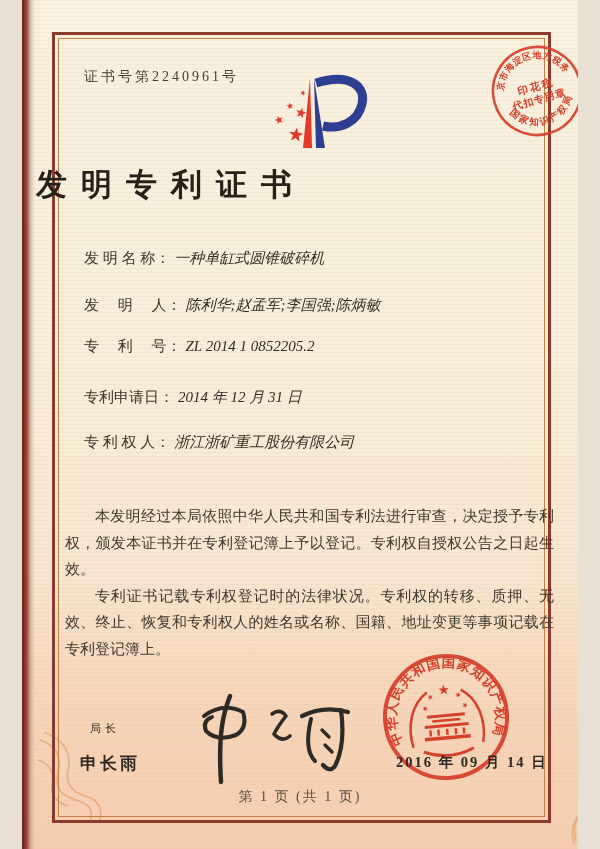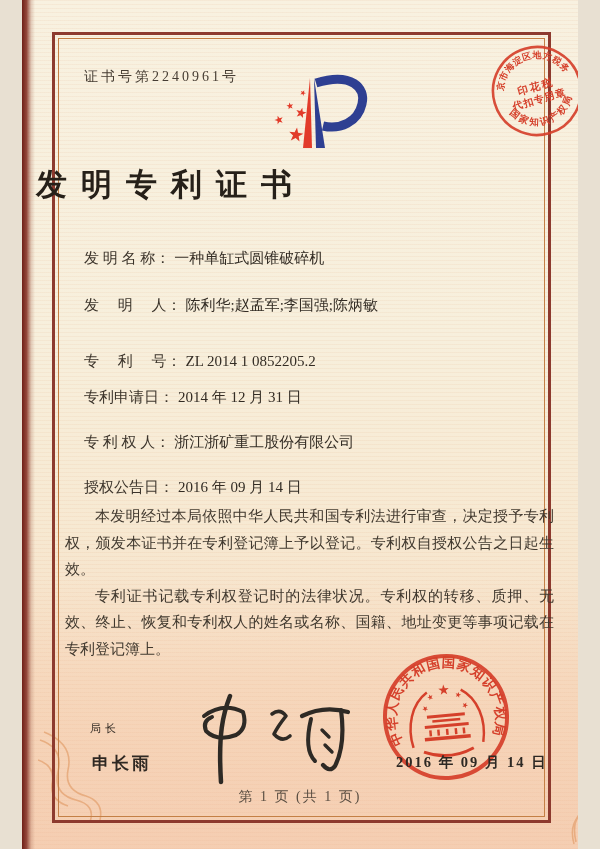--- a/index.html
+++ b/index.html
@@ -20,25 +20,25 @@
     background:linear-gradient(90deg,#6f1f17 0%,#93473a 35%,rgba(170,110,90,0.30) 70%,rgba(170,110,90,0) 100%);}
   .frame-outer{position:absolute;left:30px;top:32px;right:27px;bottom:26px;border:3px solid #8d3a2e;z-index:2;}
   .frame-inner{position:absolute;inset:3px;border:1px solid #c47f45;}
   .abs{position:absolute;z-index:3;}
   .cert-no{left:62px;top:68px;font-size:14px;letter-spacing:3px;color:#463d33;}
   .logo{left:228px;top:60px;}
   .title{left:0;right:0;top:164px;font-size:31px;font-weight:bold;
     letter-spacing:14px;padding-left:14px;color:#262019;}
   .field-row{left:62px;right:50px;font-size:15px;height:20px;white-space:nowrap;}
   .field-label{color:#3c342b;margin-right:4px;}
-  .field-value{color:#332c24;}
+  .field-value{color:#332c24;font-style:italic;}
   .body-text{left:43px;width:489px;top:503px;font-size:15px;line-height:26.5px;text-align:justify;color:#40382e;}
   .body-text p{margin:0;text-indent:2em;}
   .pos-title{left:68px;top:721px;font-size:11px;letter-spacing:4px;color:#2f2822;}
-  .signer{left:70px;top:752px;font-size:17px;letter-spacing:3px;color:#2f2822;font-weight:bold;}
+  .signer{left:58px;top:752px;font-size:17px;letter-spacing:3px;color:#2f2822;font-weight:bold;}
   .signature{left:168px;top:690px;z-index:4;}
   .seal-top{left:467px;top:43px;transform:rotate(-16deg);z-index:3;}
   .seal-main{left:358px;top:651px;transform:rotate(-5deg);z-index:3;}
   .seal-date{left:374px;top:753px;font-size:14.5px;letter-spacing:2px;color:#2d2823;z-index:4;font-weight:bold;}
   .page-info{left:0;right:0;top:788px;text-align:center;font-size:14px;letter-spacing:2px;color:#5a4e42;}
   .ornament{z-index:1;opacity:.55;}
   svg{display:block;}
 </style>
 </head>
 <body>
@@ -91,31 +91,28 @@
   </div>
 
   <div class="abs title">发明专利证书</div>
 
   <div class="abs field-row" style="top:249px">
     <span class="field-label">发 明 名 称：</span><span class="field-value">一种单缸式圆锥破碎机</span>
   </div>
   <div class="abs field-row" style="top:296px">
     <span class="field-label">发　 明　 人：</span><span class="field-value">陈利华;赵孟军;李国强;陈炳敏</span>
   </div>
-  <div class="abs field-row" style="top:352px">
+  <div class="abs field-row" style="top:337px">
     <span class="field-label">专　 利　 号：</span><span class="field-value">ZL 2014 1 0852205.2</span>
   </div>
   <div class="abs field-row" style="top:388px">
     <span class="field-label">专利申请日：</span><span class="field-value">2014 年 12 月 31 日</span>
   </div>
   <div class="abs field-row" style="top:433px">
     <span class="field-label">专 利 权 人：</span><span class="field-value">浙江浙矿重工股份有限公司</span>
-  </div>
-  <div class="abs field-row" style="top:478px">
-    <span class="field-label">授权公告日：</span><span class="field-value">2016 年 09 月 14 日</span>
   </div>
 
   <div class="abs body-text">
     <p>本发明经过本局依照中华人民共和国专利法进行审查，决定授予专利权，颁发本证书并在专利登记簿上予以登记。专利权自授权公告之日起生效。</p>
     <p>专利证书记载专利权登记时的法律状况。专利权的转移、质押、无效、终止、恢复和专利权人的姓名或名称、国籍、地址变更等事项记载在专利登记簿上。</p>
   </div>
 
   <div class="abs pos-title">局长</div>
   <div class="abs signer">申长雨</div>
 

